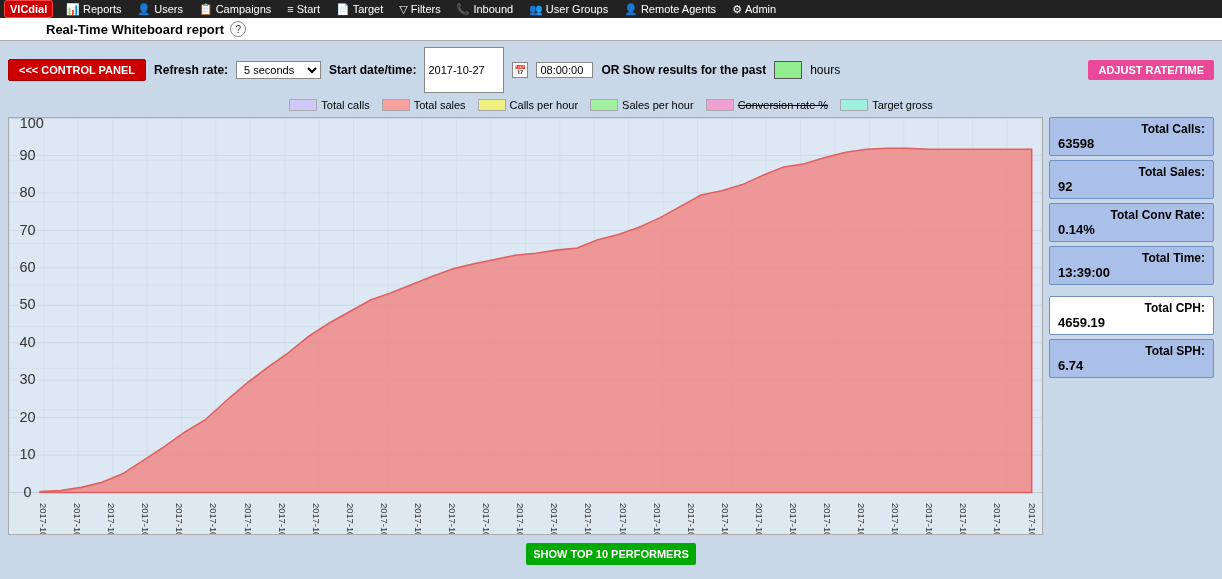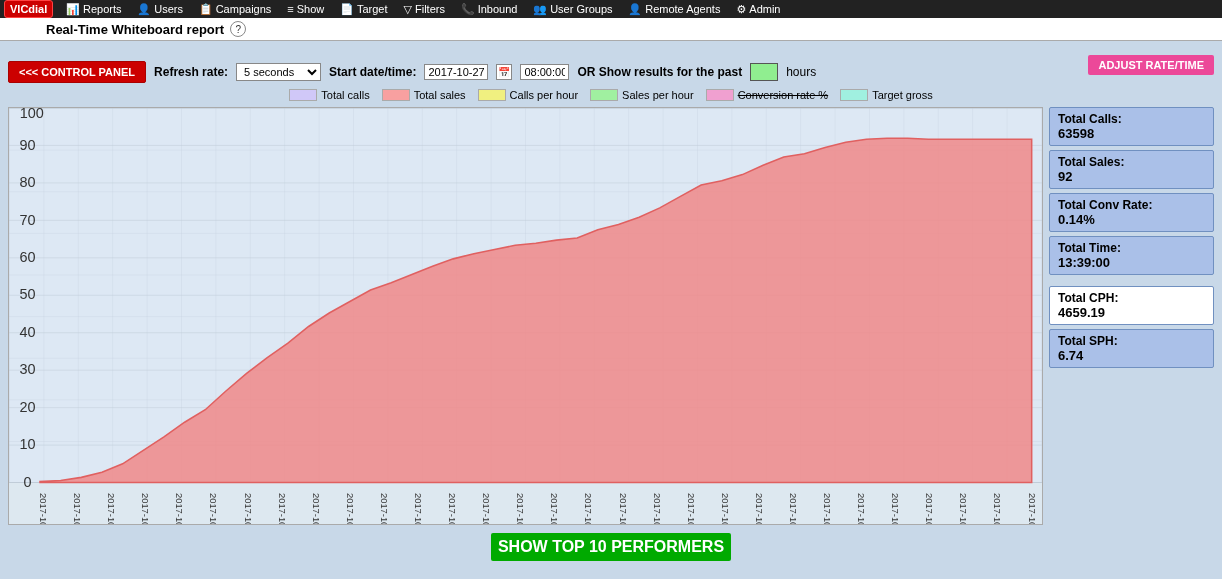--- a/index.html
+++ b/index.html
@@ -73,21 +73,20 @@
     #controls-row {
       display: flex;
       align-items: center;
       gap: 10px;
       justify-content: space-between;
     }
     #controls-left {
       display: flex;
       align-items: center;
       gap: 8px;
-      margin-top: 14px;
     }
     .control-panel-btn {
       background: #cc0000;
       color: #fff;
       font-weight: bold;
       font-size: 11px;
       padding: 4px 10px;
       border: 1px solid #aa0000;
       cursor: pointer;
       border-radius: 2px;
@@ -95,42 +94,42 @@
     .refresh-label { font-weight: bold; font-size: 12px; }
     .refresh-select {
       font-size: 11px;
       padding: 1px 3px;
       border: 1px solid #888;
       background: #fff;
     }
     .datetime-label { font-weight: bold; font-size: 12px; }
     .date-input {
       font-size: 11px;
-      padding: 1px 3px;
+      padding: 16px 3px;
       border: 1px solid #888;
       background: #fff;
-      width: 64px;
+      width: 80px;
     }
     .cal-icon {
       display: inline-flex;
       align-items: center;
       justify-content: center;
       width: 16px;
       height: 16px;
       background: #fff;
       border: 1px solid #888;
       cursor: pointer;
       font-size: 10px;
     }
     .time-input {
       font-size: 11px;
       padding: 1px 3px;
       border: 1px solid #888;
       background: #fff;
-      width: 49px;
+      width: 57px;
     }
     .or-label { font-weight: bold; font-size: 12px; }
     .hours-input {
       width: 28px;
       height: 18px;
       background: #90ee90;
       border: 1px solid #555;
       font-size: 11px;
       text-align: center;
     }
@@ -196,38 +195,39 @@
       border-radius: 2px;
     }
     .stat-box.white-bg {
       background: #ffffff;
       margin-top: 7px;
     }
     .stat-label {
       font-weight: bold;
       font-size: 12px;
       color: #000;
+      text-align: right;
     }
     .stat-value {
       font-size: 13px;
       font-weight: bold;
       color: #000;
     }
 
     
     #bottom-row {
       display: flex;
       justify-content: center;
       padding: 4px 0;
     }
     .show-top-btn {
       background: #00aa00;
       color: #fff;
       font-weight: bold;
-      font-size: 16px;
+      font-size: 11px;
       padding: 5px 7px;
       border: none;
       cursor: pointer;
       border-radius: 2px;
       text-align: right;
     }
   </style>
 </head>
 <body>
 
@@ -240,21 +240,21 @@
   <div class="nav-item">
     <span class="nav-icon">👤</span>
     <span>Users</span>
   </div>
   <div class="nav-item">
     <span class="nav-icon">📋</span>
     <span>Campaigns</span>
   </div>
   <div class="nav-item">
     <span class="nav-icon">≡</span>
-    <span>Show</span>
+    <span>Start</span>
   </div>
   <div class="nav-item">
     <span class="nav-icon">📄</span>
     <span>Target</span>
   </div>
   <div class="nav-item">
     <span class="nav-icon">▽</span>
     <span>Filters</span>
   </div>
   <div class="nav-item">

